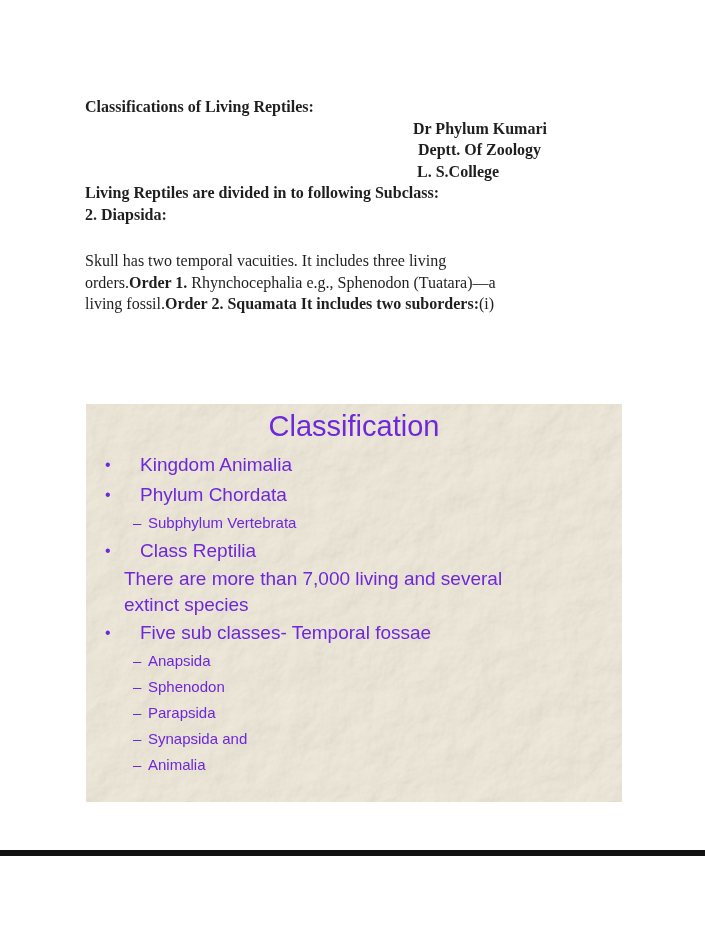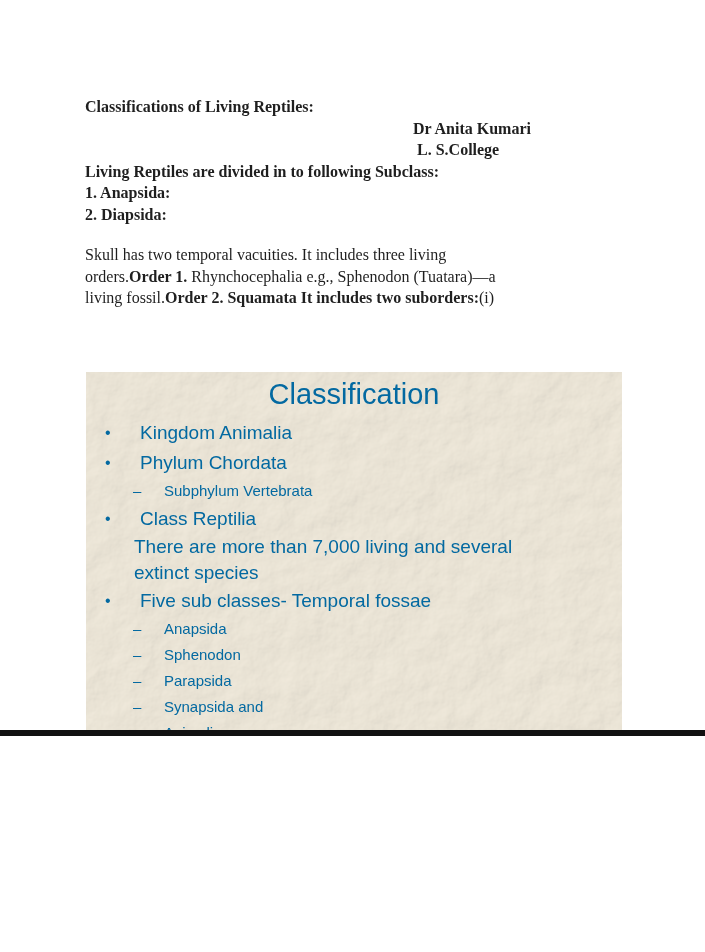--- a/index.html
+++ b/index.html
@@ -1,73 +1,73 @@
 <!DOCTYPE html>
 <html><head>
 <meta charset="utf-8">
 <style>
   html,body { margin:0; padding:0; background:#ffffff; }
   .page {
-    position:relative; width:705px; height:736px; background:#ffffff;
+    position:relative; width:705px; height:856px; background:#ffffff;
     font-family:"Liberation Serif", serif; color:#1f1f1f; overflow:hidden;
   }
   .doc-text { position:absolute; left:85px; top:96px; width:545px; font-size:16px; line-height:21.5px; }
   .doc-title { font-weight:bold; }
   .author-line { font-weight:bold; padding-left:328px; white-space:pre; }
   .author-line.a2 { padding-left:333px; }
   .author-line.a3 { padding-left:332px; }
   .subclass-heading { font-weight:bold; }
   .subclass-item { font-weight:bold; }
-  .paragraph { margin-top:19px; }
+  .paragraph { margin-top:25px; }
   .para-line { white-space:pre-wrap; }
   .para-line .b { font-weight:bold; }
 
   .slide {
     position:absolute; left:86px; top:372px; width:536px; height:398px;
     background:#e6decd; color:#2e2a25; overflow:hidden;
     font-family:"Liberation Sans", sans-serif;
   }
   .texture { position:absolute; left:0; top:0; opacity:0.5; }
   .slide-content { position:relative; }
   .slide-title { font-size:29px; line-height:40px; margin-top:2px; text-align:center; }
   .slide-item { position:relative; }
   .slide-item .label { display:block; }
   .slide-item .marker { position:absolute; top:0; }
   .slide-item.bullet { font-size:19px; line-height:30px; }
   .slide-item.bullet .marker { left:19px; font-size:16px; }
   .slide-item.bullet .label { padding-left:54px; }
   .slide-item-list > .slide-item:first-child { margin-top:4px; }
   .slide-item.continuation { font-size:19px; line-height:26px; }
-  .slide-item.continuation .label { padding-left:48px; max-width:420px; }
+  .slide-item.continuation .label { padding-left:38px; max-width:420px; }
   .slide-item.dash { font-size:15px; line-height:26px; }
   .slide-item.dash .marker { left:47px; }
-  .slide-item.dash .label { padding-left:78px; }
+  .slide-item.dash .label { padding-left:62px; }
 
   .bottom-bar { position:absolute; left:0; bottom:0; width:705px; height:6px; background:#111111; }
 </style>
 </head>
 <body>
 
 <div class="page" style="background-color: rgb(255, 255, 255);">
 
   <div class="doc-text">
     <div class="doc-title">Classifications of Living Reptiles:</div>
-    <div class="author-line a1">Dr Anita Kumari</div>
+    <div class="author-line a1">Dr Phylum Kumari</div>
+    <div class="author-line a2">Deptt. Of Zoology</div>
     <div class="author-line a3">L. S.College</div>
     <div class="subclass-heading">Living Reptiles are divided in to following Subclass:</div>
-    <div class="subclass-item">1. Anapsida:</div>
     <div class="subclass-item">2. Diapsida:</div>
     <div class="paragraph">
         <div class="para-line"><span>Skull has two temporal vacuities. It includes three living</span></div>
         <div class="para-line"><span>orders.</span><span class="b">Order 1.</span><span> Rhynchocephalia e.g., Sphenodon (Tuatara)—a</span></div>
         <div class="para-line"><span>living fossil.</span><span class="b">Order 2. Squamata It includes two suborders:</span><span>(i)</span></div>
       </div>
   </div>
 
-  <div class="slide" style="background-color: rgb(230, 222, 205); color: #0369a1;">
+  <div class="slide" style="background-color: rgb(230, 222, 205); color: #6d28d9; margin-top: 32px;">
     <svg class="texture" width="536" height="398" xmlns="http://www.w3.org/2000/svg">
       <filter id="crumple">
         <feTurbulence type="fractalNoise" baseFrequency="0.03" numOctaves="5" seed="7" result="n"></feTurbulence>
         <feDiffuseLighting in="n" lighting-color="#fdf8ec" surfaceScale="2">
           <feDistantLight azimuth="225" elevation="60"></feDistantLight>
         </feDiffuseLighting>
       </filter>
       <rect width="536" height="398" filter="url(#crumple)"></rect>
     </svg>
     <div class="slide-content">

